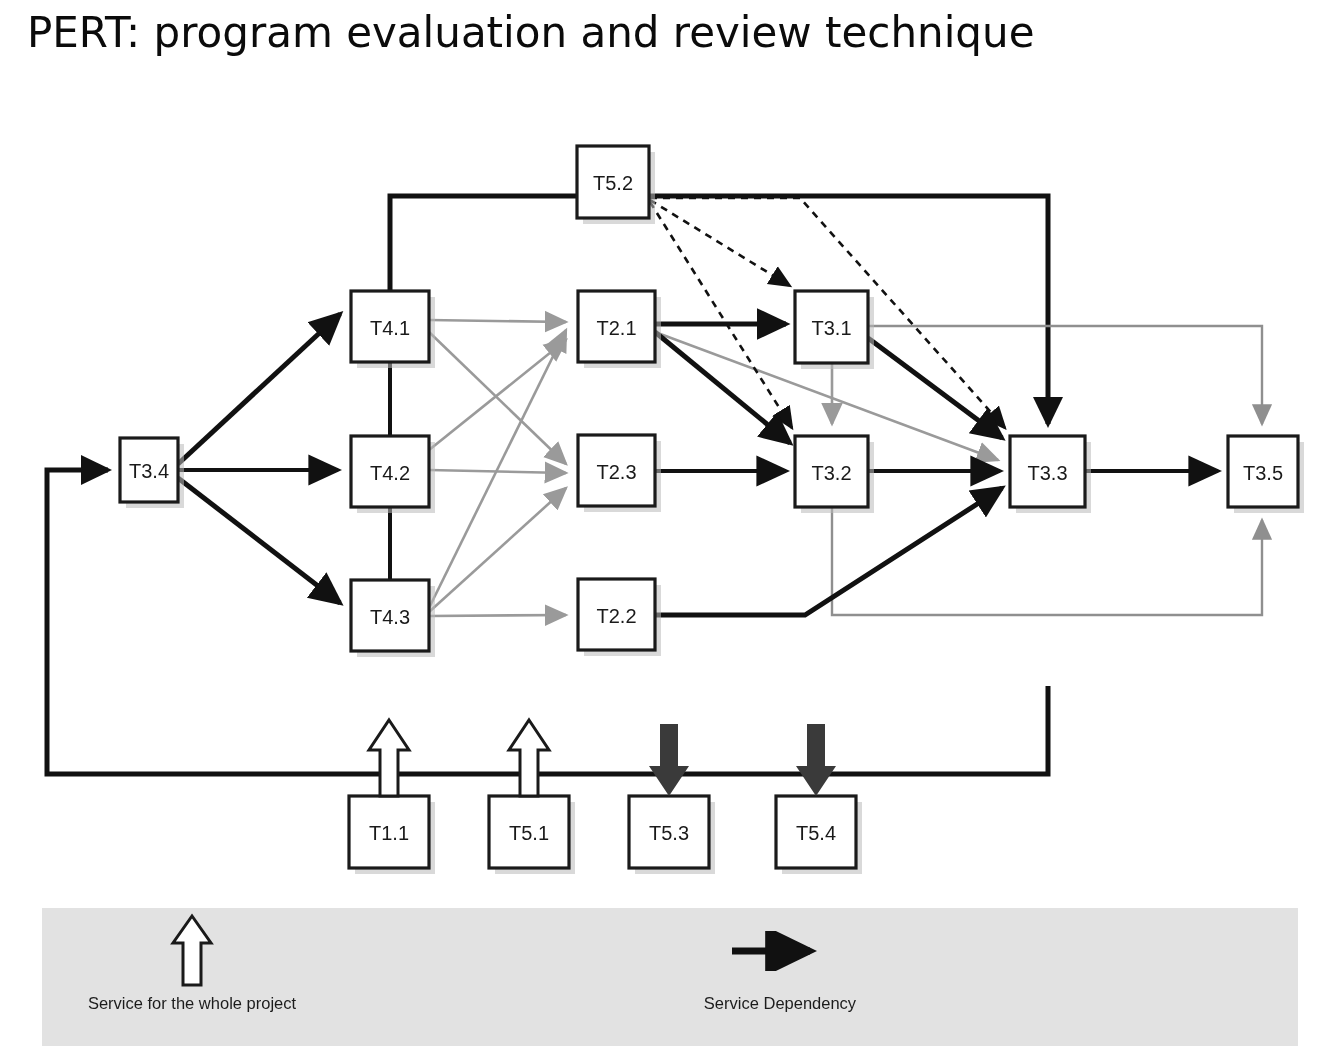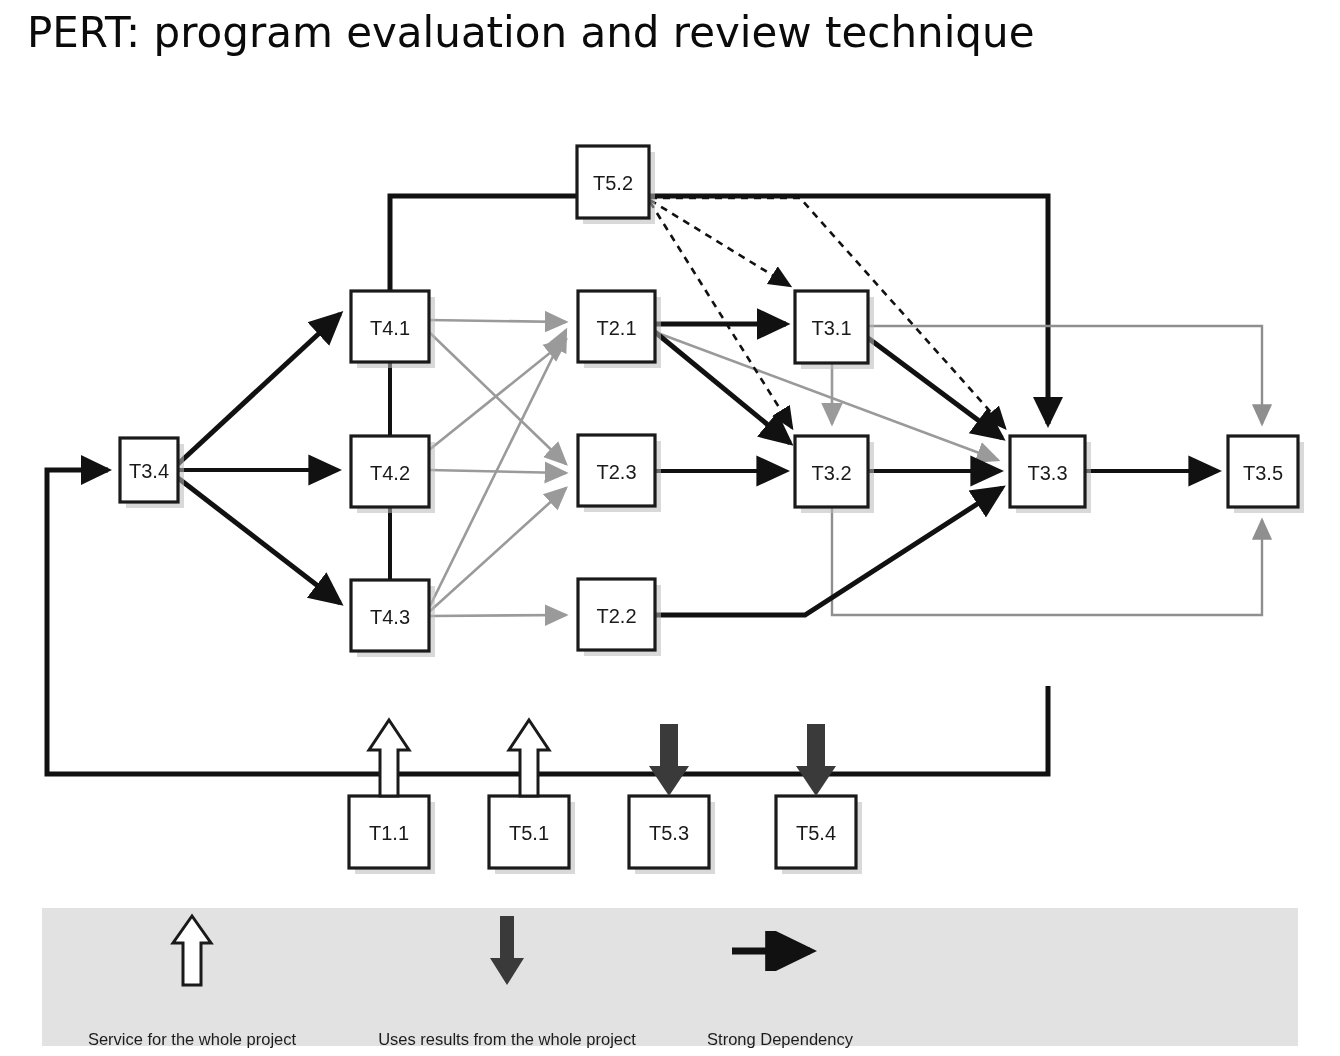--- a/index.html
+++ b/index.html
@@ -97,21 +97,20 @@
   }
   .legend-glyph{
     height:86px;
     display:flex;align-items:center;justify-content:center;
   }
   .legend-text{
     font-family:"Liberation Sans", sans-serif;
     font-size:16.5px;
     color:#1c1c1c;
     white-space:nowrap;
-    margin-top:36px;
   }
 </style>
 </head>
 <body>
 
 <div id="page-title">PERT: program evaluation and review technique</div>
 
 <div id="diagram-stage">
 <svg id="pert-svg" width="1340" height="820" viewBox="0 0 1340 820" xmlns="http://www.w3.org/2000/svg">
   <defs>
@@ -312,38 +311,30 @@
 
   <div class="legend-cell" style="left:0px;width:300px;">
     <div class="legend-glyph">
       <svg width="46" height="76" viewBox="0 0 46 76">
         <path class="hollow-arrow" d="M23,3 L42,30 L32,30 L32,72 L14,72 L14,30 L4,30 z"></path>
       </svg>
     </div>
     <div class="legend-text">Service for the whole project</div>
   </div>
 
-  <div class="legend-cell" style="left:300px;width:330px;">
-    <div class="legend-glyph">
-      <svg width="46" height="76" viewBox="0 0 46 76">
-        <path class="solid-down-arrow" d="M16,3 L30,3 L30,45 L40,45 L23,72 L6,45 L16,45 z"></path>
-      </svg>
-    </div>
-    <div class="legend-text">Uses results from the whole project</div>
-  </div>
 
   <div class="legend-cell" style="left:630px;width:216px;">
     <div class="legend-glyph">
       <svg width="112" height="40" viewBox="0 0 112 40">
         <defs>
           <marker id="lg-strong" markerWidth="8" markerHeight="8" refX="6.4" refY="4" orient="auto" markerUnits="strokeWidth">
             <path d="M0,0.4 L7.4,4 L0,7.6 z" fill="#111111"></path>
           </marker>
         </defs>
         <path d="M8,20 L86,20" stroke="#111111" stroke-width="7" fill="none" marker-end="url(#lg-strong)"></path>
       </svg>
     </div>
-    <div class="legend-text">Strong Dependency</div>
+    <div class="legend-text">Service Dependency</div>
   </div>
 
 
 
 </div>
 
 </body></html>

